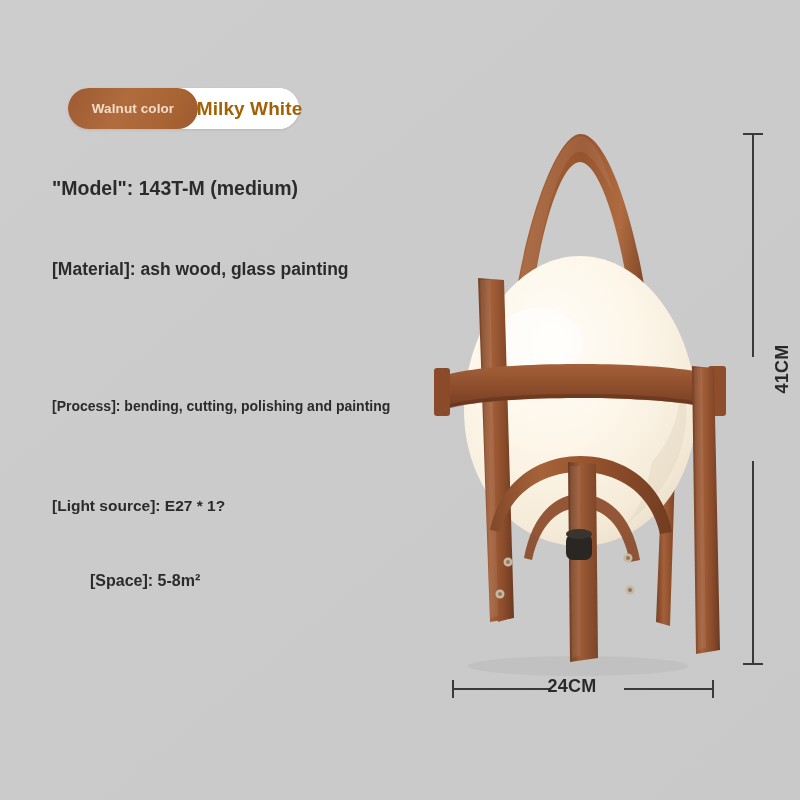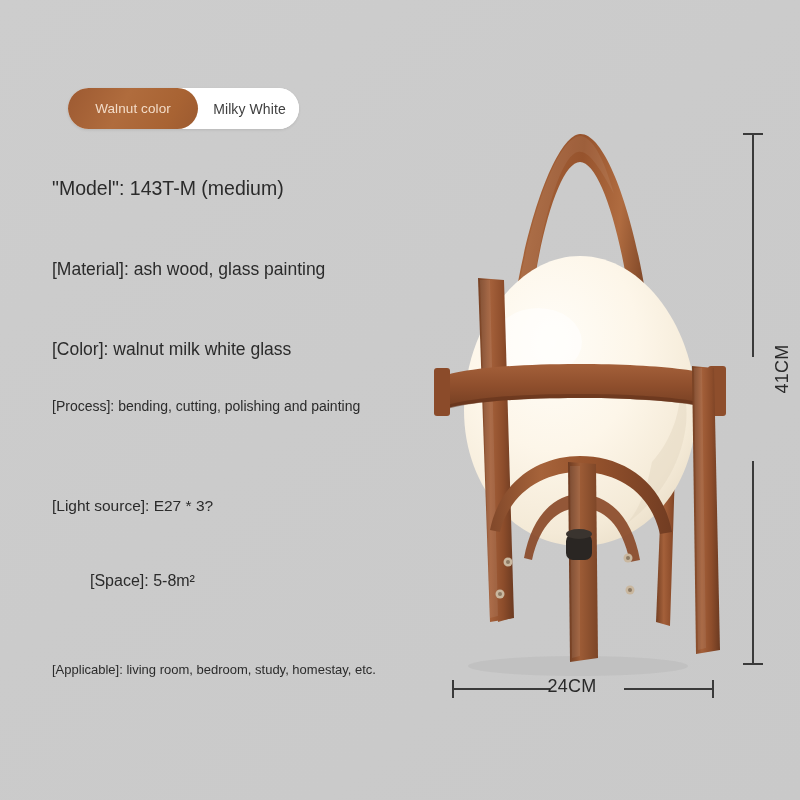--- a/index.html
+++ b/index.html
@@ -11,20 +11,21 @@
     height: 800px;
     background: #cccccc;
     font-family: "Liberation Sans", sans-serif;
     overflow: hidden;
   }
   #stage {
     position: relative;
     width: 800px;
     height: 800px;
     background: linear-gradient(140deg, #cdcdcd 0%, #cbcbcb 45%, #c9c9c9 100%);
+    font-weight: bold;
   }
 
   
   #color-toggle {
     position: absolute;
     left: 68px;
     top: 88px;
     height: 41px;
     display: flex;
     align-items: stretch;
@@ -48,24 +49,24 @@
     border-radius: 21px;
     background: linear-gradient(118deg, #9d5a32 0%, #b06c3d 42%, #a86333 78%, #9c5a30 100%);
     color: #f3dcc8;
     position: relative;
     z-index: 2;
   }
   .seg-inactive {
     width: 115px;
     border-radius: 0 21px 21px 0;
     background: #ffffff;
-    color: #404040;
+    color: #a16207;
     margin-left: -14px;
     padding-left: 16px;
-    font-size: 14px;
+    font-size: 19px;
     z-index: 1;
   }
 
   
   .spec {
     position: absolute;
     left: 52px;
     color: #2b2b2b;
     white-space: nowrap;
     z-index: 5;
@@ -170,25 +171,23 @@
 
 <div id="stage">
 
   <div id="color-toggle">
     <div class="seg seg-active">Walnut color</div>
     <div class="seg seg-inactive">Milky White</div>
   </div>
 
   <div class="spec" id="spec-model">"Model": 143T-M (medium)</div>
   <div class="spec" id="spec-material">[Material]: ash wood, glass painting</div>
-  <div class="spec" id="spec-color">[Color]: walnut milk white glass</div>
   <div class="spec" id="spec-process">[Process]: bending, cutting, polishing and painting</div>
-  <div class="spec" id="spec-lightsource">[Light source]: E27 * 3?</div>
+  <div class="spec" id="spec-lightsource">[Light source]: E27 * 1?</div>
   <div class="spec" id="spec-space">[Space]: 5-8m²</div>
-  <div class="spec" id="spec-applicable">[Applicable]: living room, bedroom, study, homestay, etc.</div>
 
   <div id="lamp-figure">
     <svg width="320" height="580" viewBox="0 0 320 580" xmlns="http://www.w3.org/2000/svg">
       <defs>
         <linearGradient id="gWoodH" x1="0" y1="0" x2="1" y2="0">
           <stop offset="0" stop-color="#81482a"></stop>
           <stop offset="0.28" stop-color="#a6633a"></stop>
           <stop offset="0.55" stop-color="#96532d"></stop>
           <stop offset="1" stop-color="#713c22"></stop>
         </linearGradient>

